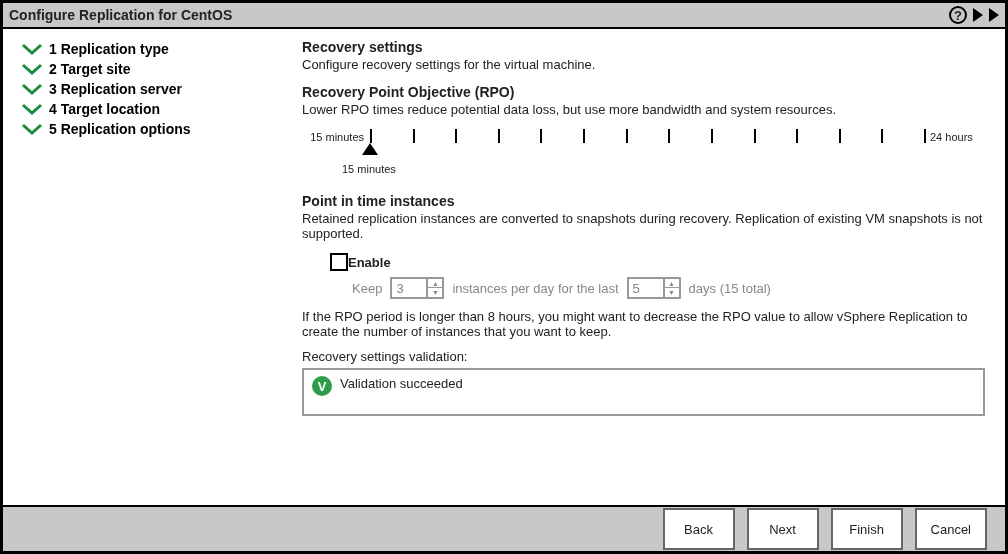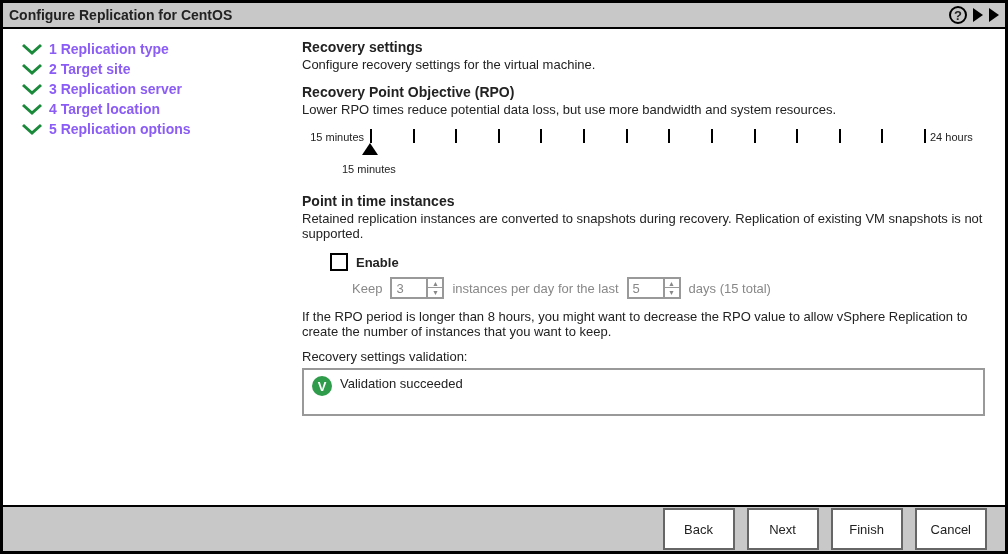--- a/index.html
+++ b/index.html
@@ -48,21 +48,21 @@
     width: 295px;
     padding: 10px 4px 4px 14px;
   }
   .step {
     display: flex;
     align-items: center;
     gap: 6px;
     padding: 2px 4px;
     font-size: 14px;
     font-weight: bold;
-    color: #8b5cf6;
+    color: #000000;
     border-radius: 10px;
   }
   .step-current {
     background: #5a7fa0;
     color: #fff;
   }
   .chev { display:inline-block; width:22px; height:14px; position:relative; }
   .chev svg { width:22px; height:14px; display:block; }
   .content {
     flex: 1;
@@ -81,21 +81,21 @@
   .ticks { position:absolute; left:0; right:0; top:0; height:16px; }
   .tick { position:absolute; top:0; width:2px; height:14px; background:#000; }
   .thumb {
     position:absolute; top:14px; left:0; width:0; height:0;
     border-left:8px solid transparent; border-right:8px solid transparent;
     border-bottom:12px solid #000;
     transform: translateX(-8px);
   }
   .slider-value { font-size:11px; margin-left:40px; }
   .pit { margin-top:18px; }
-  .enable-row { display:flex; align-items:center; gap:8px; margin:6px 0 6px 28px; }
+  .enable-row { display:flex; align-items:center; gap:0; margin:6px 0 6px 28px; }
   .checkbox {
     width:18px; height:18px; border:2px solid #000; display:inline-block;
   }
   .keep-row {
     display:flex; align-items:center; gap:8px; margin:4px 0 10px 50px;
     color:#888;
   }
   .spin {
     display:flex; align-items:center; border:2px solid #999; height:22px;
   }

